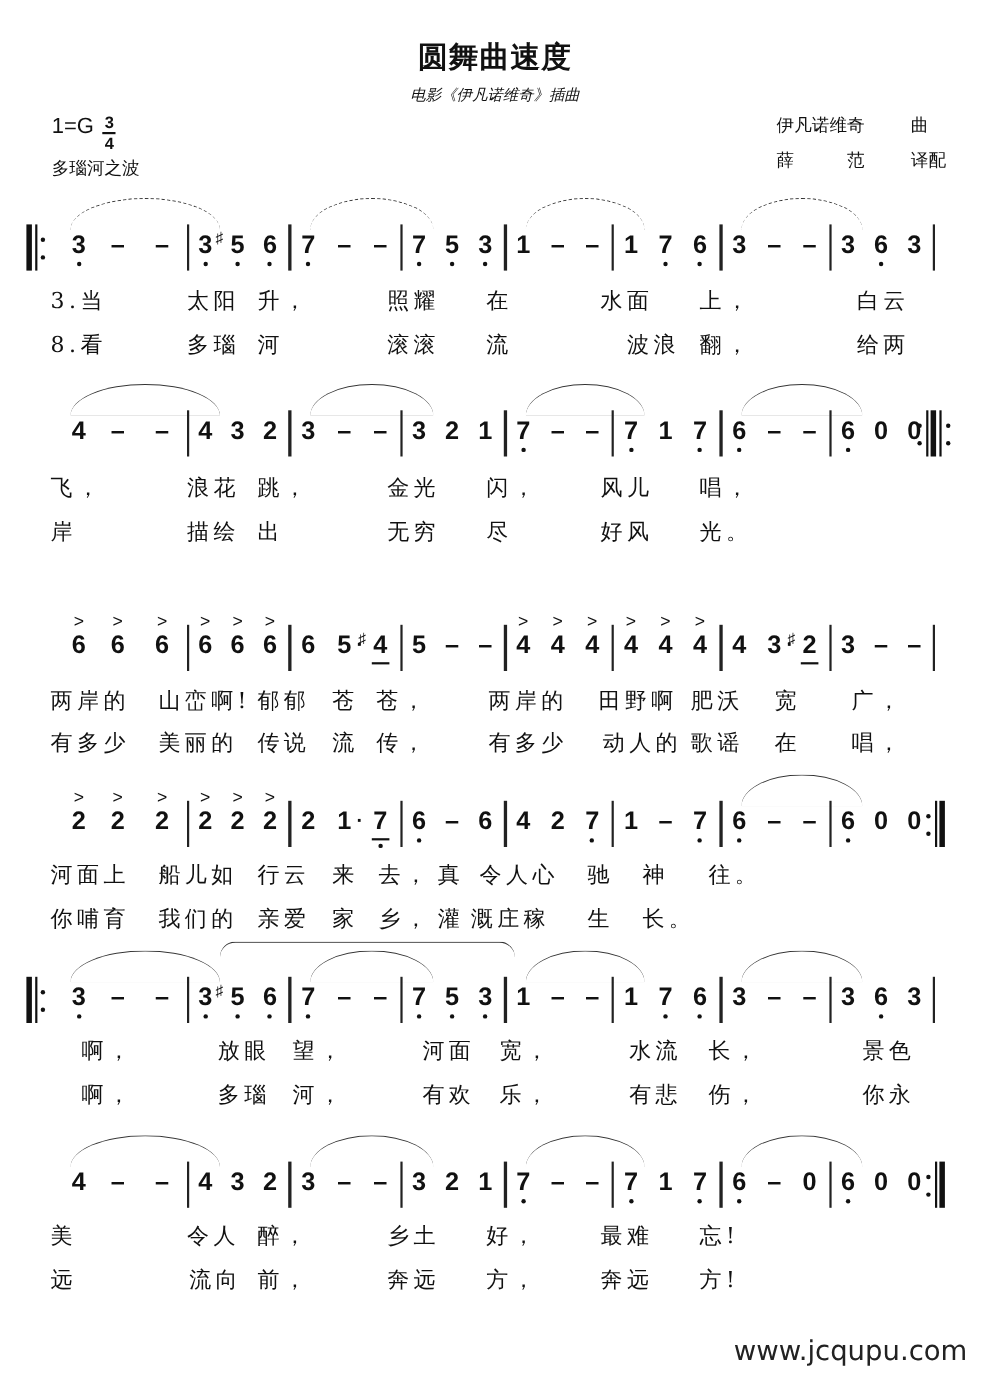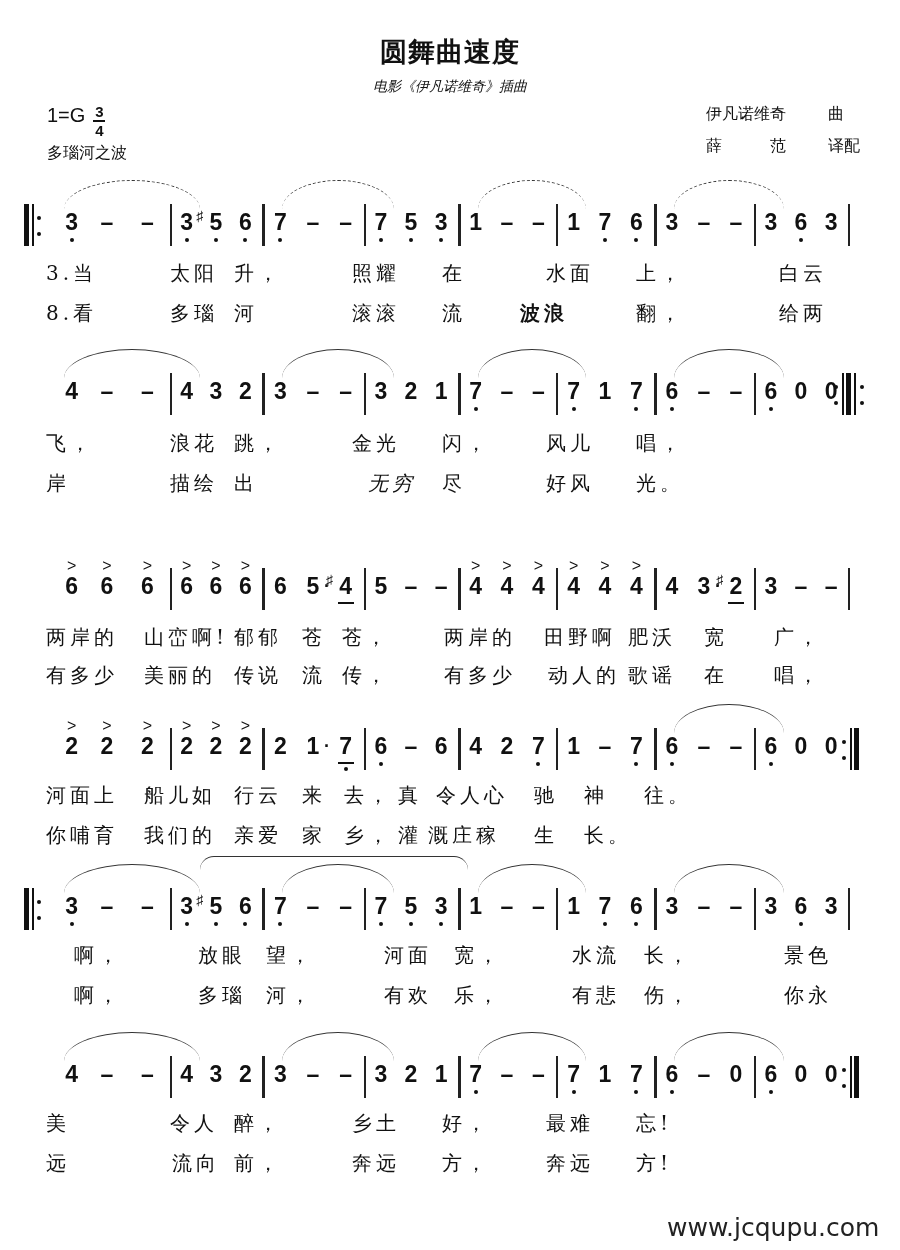--- a/index.html
+++ b/index.html
@@ -121,21 +121,21 @@
       <span class="lyr" style="left: 502px;">水面</span>
       <span class="lyr" style="left: 592px;">上，</span>
       <span class="lyr" style="left: 735px;">白云</span>
     </div>
     <div class="lyrics" style="top: 300px;">
       <span class="lyr" style="left: 2px;">8.看</span>
       <span class="lyr" style="left: 126px;">多瑙</span>
       <span class="lyr" style="left: 190px;">河</span>
       <span class="lyr" style="left: 308px;">滚滚</span>
       <span class="lyr" style="left: 398px;">流</span>
-      <span class="lyr" style="left: 476px; font-weight: bold;">波浪</span>
+      <span class="lyr" style="left: 526px;">波浪</span>
       <span class="lyr" style="left: 592px;">翻，</span>
       <span class="lyr" style="left: 735px;">给两</span>
     </div>
     <div class="row" style="top: 367px;">
       <div class="note" style="left: 16.72px;"><span class="num">4</span></div>
       <div class="note" style="left: 52px;"><span class="num">–</span></div>
       <div class="note" style="left: 92.32px;"><span class="num">–</span></div>
       <div class="bar" style="left: 126px;"></div>
       <div class="note" style="left: 131.56px;"><span class="num">4</span></div>
       <div class="note" style="left: 161px;"><span class="num">3</span></div>
@@ -184,21 +184,21 @@
       <span class="lyr" style="left: 190px;">跳，</span>
       <span class="lyr" style="left: 308px;">金光</span>
       <span class="lyr" style="left: 398px;">闪，</span>
       <span class="lyr" style="left: 502px;">风儿</span>
       <span class="lyr" style="left: 592px;">唱，</span>
     </div>
     <div class="lyrics" style="top: 470px;">
       <span class="lyr" style="left: 2px;">岸</span>
       <span class="lyr" style="left: 126px;">描绘</span>
       <span class="lyr" style="left: 190px;">出</span>
-      <span class="lyr" style="left: 324px; font-style: italic;">无穷</span>
+      <span class="lyr" style="left: 308px;">无穷</span>
       <span class="lyr" style="left: 398px;">尽</span>
       <span class="lyr" style="left: 502px;">好风</span>
       <span class="lyr" style="left: 592px;">光。</span>
     </div>
     <div class="row" style="top: 562px;">
       <div class="note" style="left: 16.72px;"><span class="accent">&gt;</span><span class="num">6</span></div>
       <div class="note" style="left: 52px;"><span class="accent">&gt;</span><span class="num">6</span></div>
       <div class="note" style="left: 92.32px;"><span class="accent">&gt;</span><span class="num">6</span></div>
       <div class="bar" style="left: 126px;"></div>
       <div class="note" style="left: 131.56px;"><span class="accent">&gt;</span><span class="num">6</span></div>

